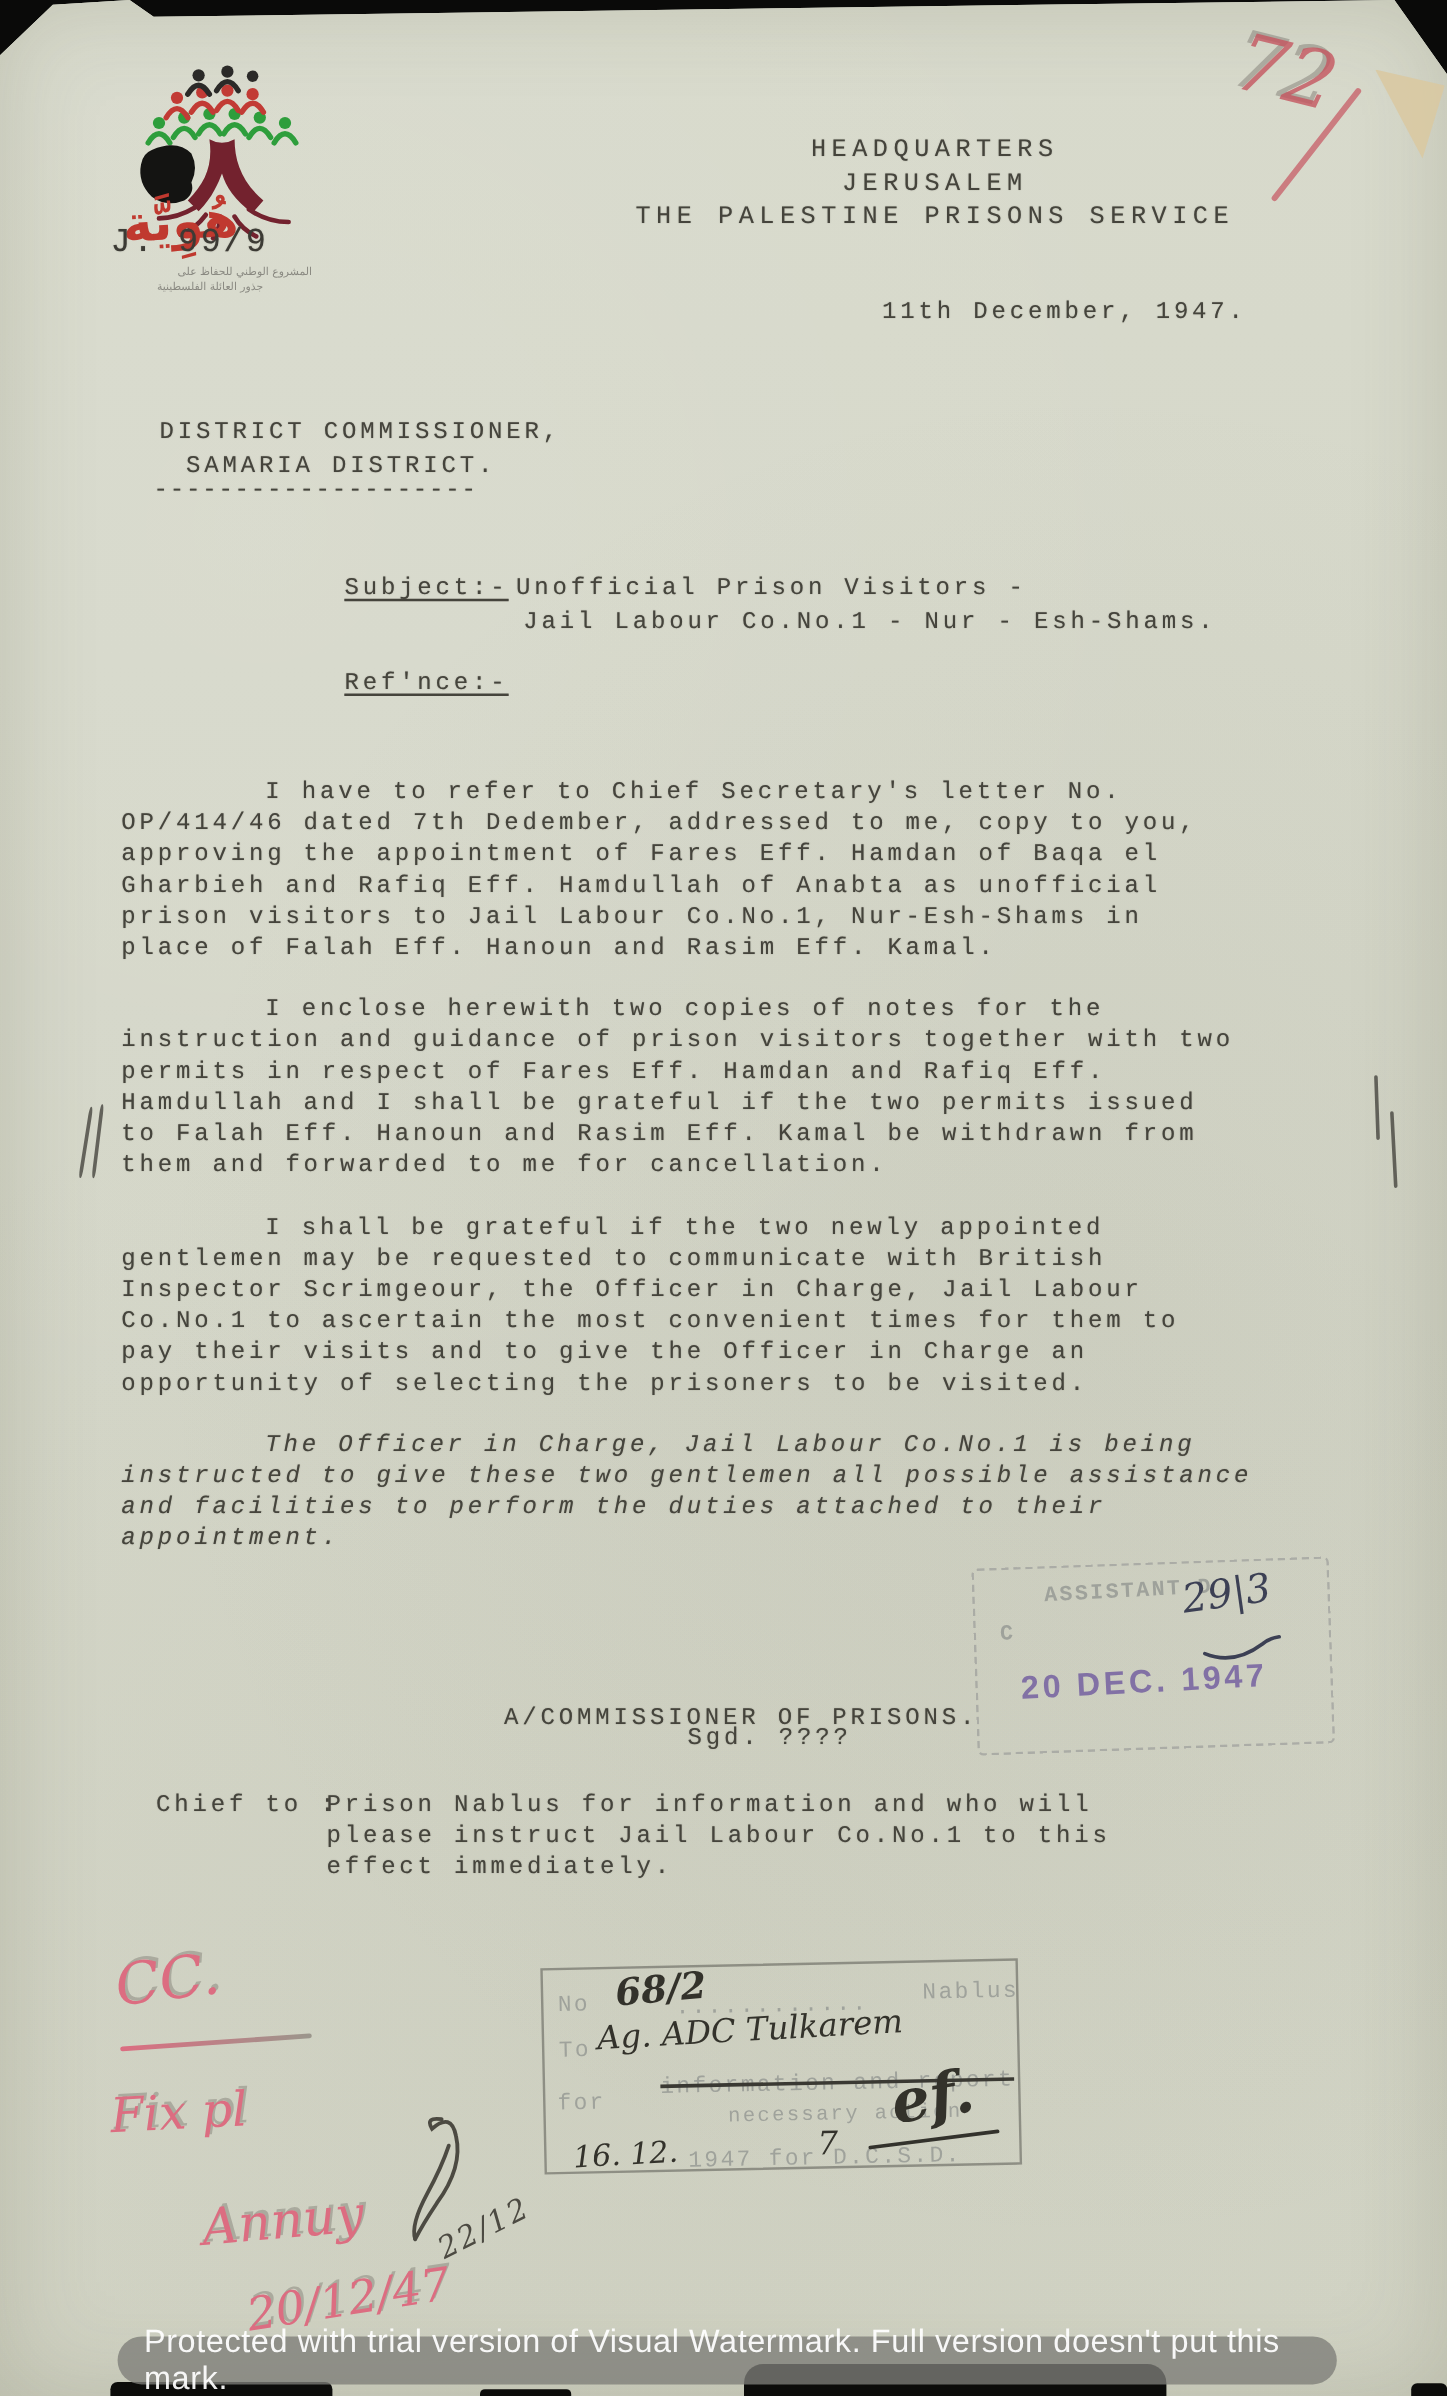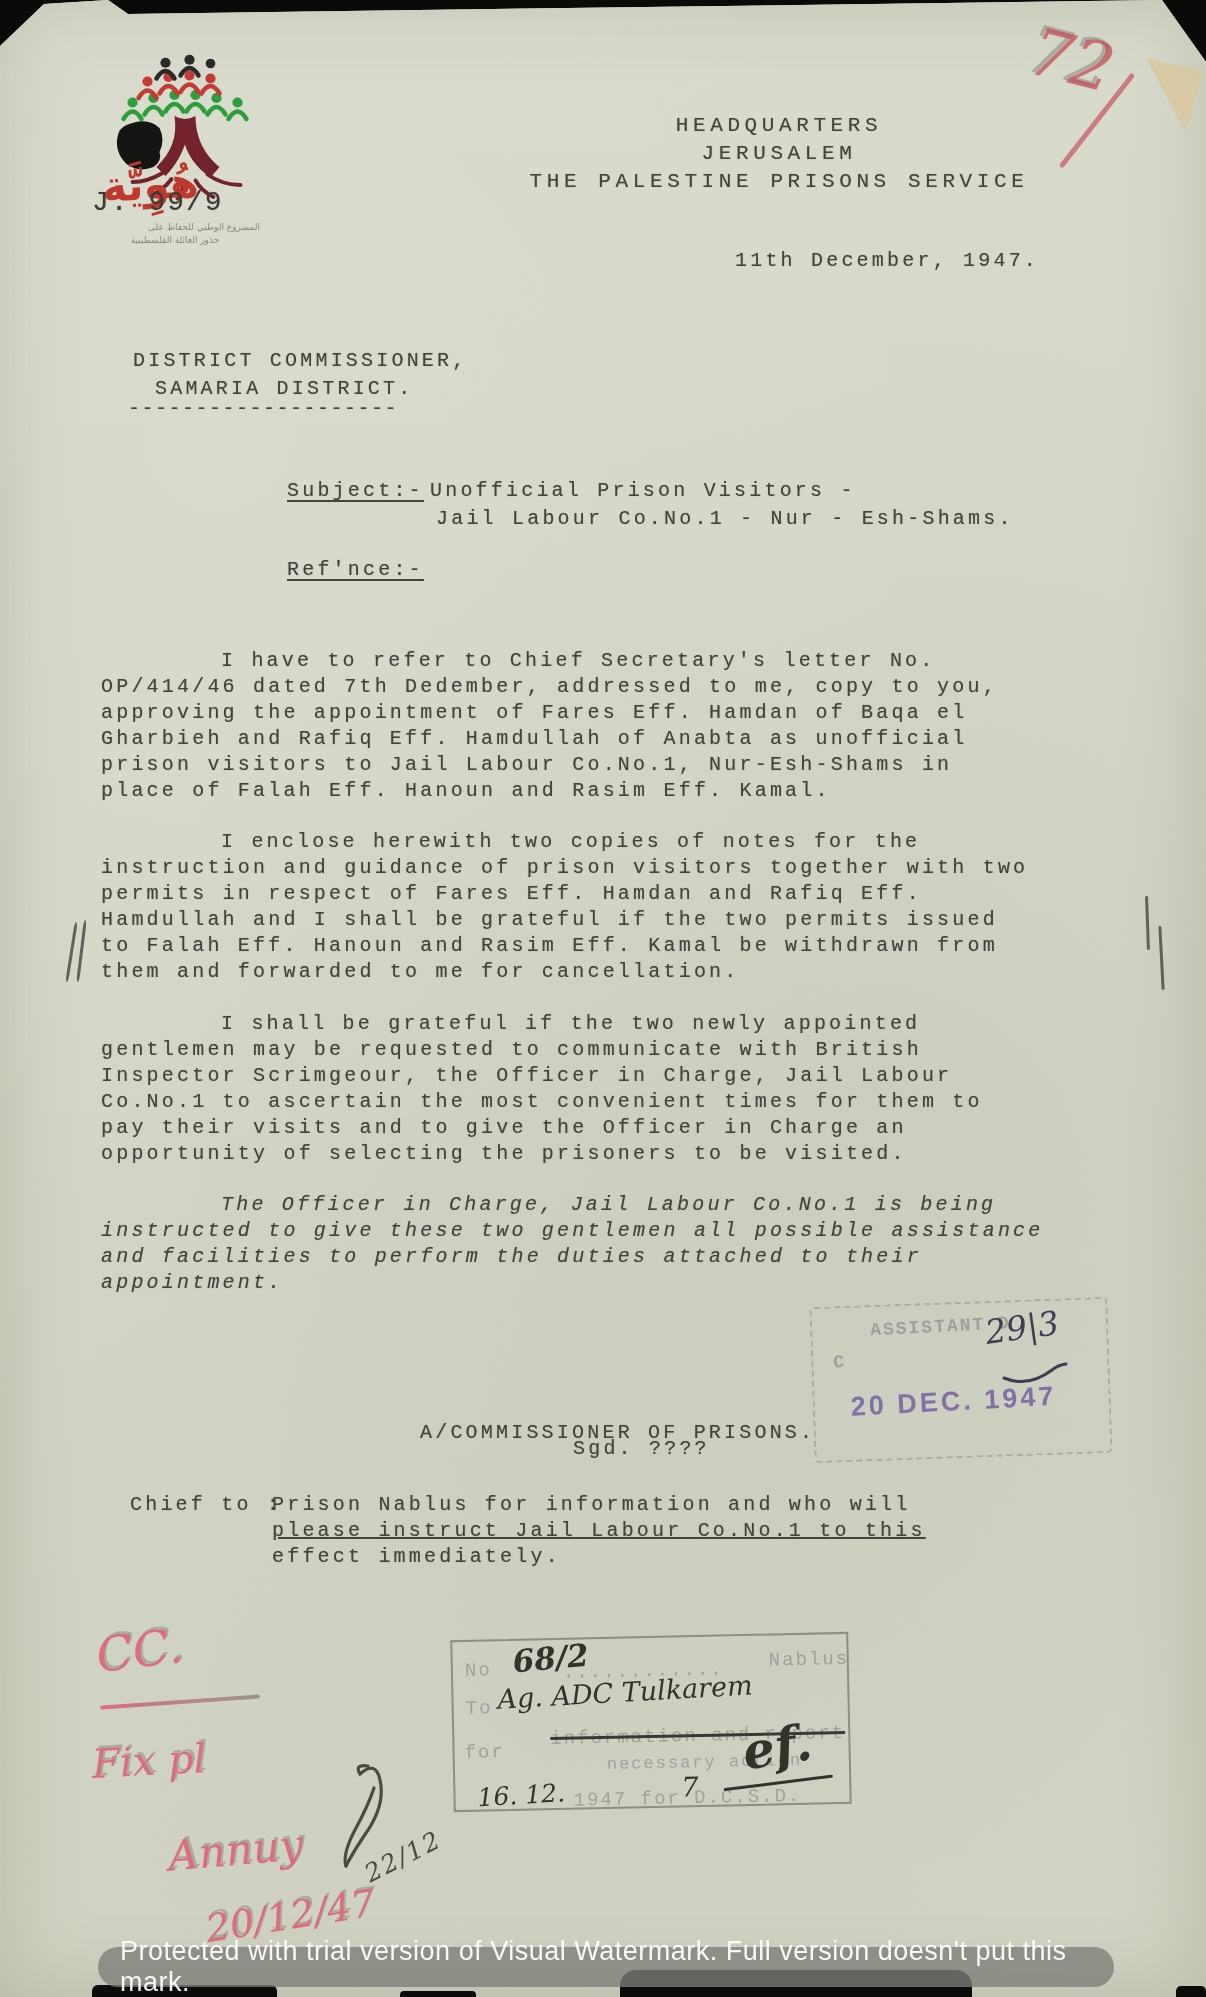--- a/index.html
+++ b/index.html
@@ -150,21 +150,21 @@
     <span class="faintstamp" style="left:20px;top:44px;font-size:18px;font-weight:bold;">C</span>
     <span style="position:absolute;left:36px;top:82px;font-family:'Liberation Sans',sans-serif;font-weight:bold;font-size:27px;letter-spacing:3px;color:rgba(116,96,160,.85);transform:rotate(-1deg);white-space:pre;">20 DEC. 1947</span>
   </div>
   <span class="hand penink" style="left:985px;top:1308px;font-size:33px;transform:rotate(-8deg);">29|3</span>
   <svg width="74" height="28" viewBox="0 0 74 28" style="left:1000px;top:1358px;">
     <path d="M4,20 Q28,30 52,12 Q58,7 66,6" stroke="#3c4054" stroke-width="3" fill="none" stroke-linecap="round"></path>
   </svg>
 
   <span class="tw" style="left:130px;top:1492px;">Chief to :</span>
   <span class="tw" style="left:272px;top:1492px;">Prison Nablus for information and who will</span>
-  <span class="tw" style="left:272px;top:1518px;text-decoration:underline;">please instruct Jail Labour Co.No.1 to this</span>
+  <span class="tw" style="left:272px;top:1518px;">please instruct Jail Labour Co.No.1 to this</span>
   <span class="tw" style="left:272px;top:1544px;">effect immediately.</span>
 
   <div id="routing-stamp">
     <span class="faintstamp" style="left:12px;top:18px;font-size:19px;">No</span>
     <span class="faintstamp" style="left:110px;top:22px;font-size:19px;">............</span>
     <span class="faintstamp" style="left:316px;top:14px;font-size:19px;">Nablus</span>
     <span class="hand inkdark" style="left:60px;top:0px;font-size:31px;font-weight:bold;transform:rotate(-4deg);">68/2</span>
     <span class="faintstamp" style="left:12px;top:56px;font-size:19px;">To</span>
     <span class="hand inkdark" style="left:44px;top:38px;font-size:27px;transform:rotate(-2deg);">Ag. ADC Tulkarem</span>
     <span class="faintstamp" style="left:10px;top:100px;font-size:19px;">for</span>

